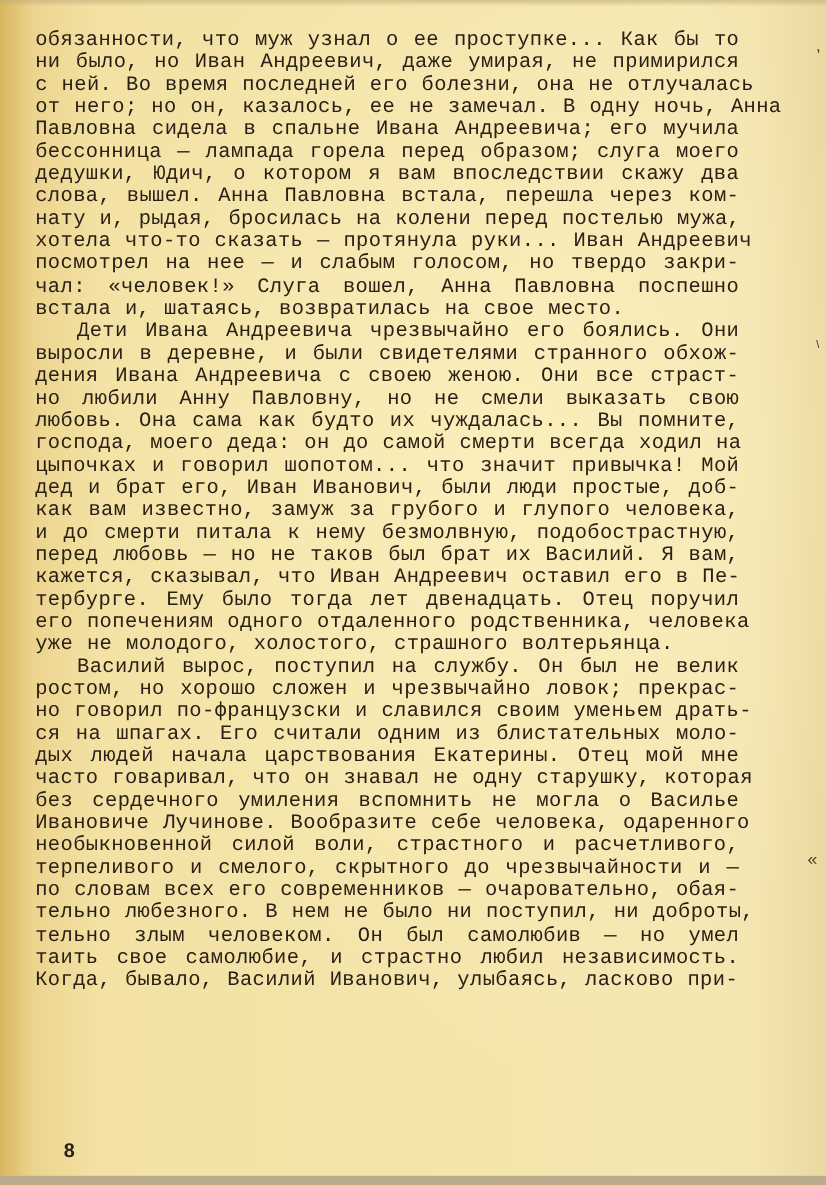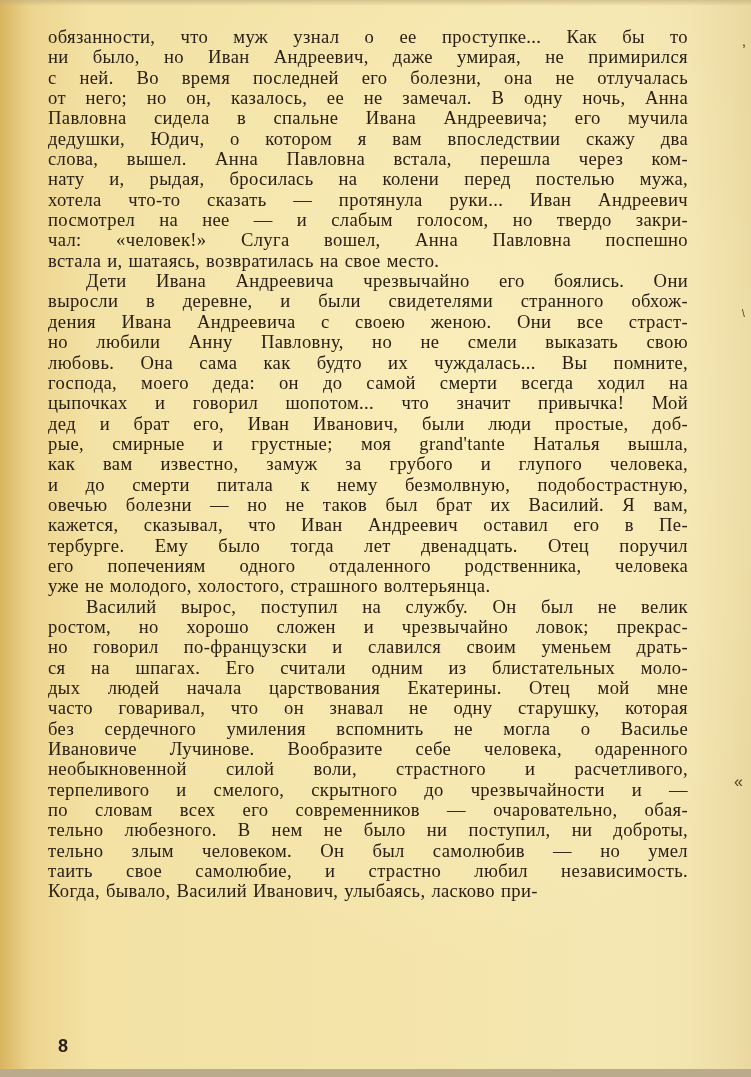--- a/index.html
+++ b/index.html
@@ -29,24 +29,24 @@
     }
     .page-bottom-strip {
       position: absolute;
       left: 0; right: 0;
       bottom: -8px;
       height: 8px;
       background: #b9ab8c;
     }
     .text-block {
       position: absolute;
-      left: 48px;
+      left: 32px;
       top: 27px;
       width: 640px;
-      font-family: Liberation Serif, serif;
+      font-family: Liberation Mono, monospace;
       font-size: 18.6px;
       line-height: 20.35px;
       color: #2a2016;
       letter-spacing: 0.35px;
       word-spacing: 1px;
     }
     .para {
       margin: 0;
       text-align: justify;
       text-align-last: justify;
@@ -88,41 +88,41 @@
 <div class="page">
   <div class="page-top-edge"></div>
 
   <div class="text-block" style="top: 27px;">
     <p class="para" id="para-0">
         <span class="line">обязанности, что муж  узнал о ее проступке...  Как бы то</span>
         <span class="line">ни было, но Иван Андреевич, даже умирая, не примирился</span>
         <span class="line">с ней. Во время последней его болезни, она не отлучалась</span>
         <span class="line">от него; но он, казалось, ее не замечал. В одну ночь, Анна</span>
         <span class="line">Павловна сидела в спальне Ивана Андреевича; его мучила</span>
+        <span class="line">бессонница — лампада горела перед образом;  слуга моего</span>
         <span class="line">дедушки, Юдич, о котором я вам впоследствии скажу два</span>
         <span class="line">слова, вышел. Анна Павловна встала, перешла через ком-</span>
         <span class="line">нату и, рыдая, бросилась на колени перед постелью мужа,</span>
         <span class="line">хотела что-то сказать — протянула руки... Иван Андреевич</span>
         <span class="line">посмотрел на нее — и слабым  голосом, но твердо  закри-</span>
         <span class="line">чал: «человек!» Слуга вошел,  Анна  Павловна  поспешно</span>
         <span class="line last">встала и, шатаясь, возвратилась на свое место.</span>
       </p>
     <p class="para" id="para-1">
         <span class="line indent">Дети Ивана Андреевича чрезвычайно его боялись. Они</span>
         <span class="line">выросли в деревне, и были свидетелями странного обхож-</span>
         <span class="line">дения Ивана Андреевича с своею женою. Они все страст-</span>
         <span class="line">но любили Анну Павловну, но не смели  выказать  свою</span>
         <span class="line">любовь. Она сама как будто их чуждалась... Вы помните,</span>
         <span class="line">господа, моего деда: он до самой смерти всегда ходил на</span>
         <span class="line">цыпочках и говорил шопотом... что значит привычка! Мой</span>
         <span class="line">дед и брат его, Иван Иванович, были люди простые, доб-</span>
-        <span class="line">рые, смирные и грустные; моя grand'tante Наталья вышла,</span>
         <span class="line">как вам известно, замуж за грубого и глупого  человека,</span>
         <span class="line">и до смерти питала к нему безмолвную, подобострастную,</span>
-        <span class="line">овечью болезни — но не таков был брат их Василий. Я вам,</span>
+        <span class="line">перед любовь — но не таков был брат их Василий. Я вам,</span>
         <span class="line">кажется, сказывал, что Иван Андреевич оставил его в Пе-</span>
         <span class="line">тербурге. Ему было тогда лет двенадцать.  Отец поручил</span>
         <span class="line">его попечениям одного отдаленного родственника, человека</span>
         <span class="line last">уже не молодого, холостого, страшного волтерьянца.</span>
       </p>
     <p class="para" id="para-2">
         <span class="line indent">Василий вырос, поступил на службу.  Он был не велик</span>
         <span class="line">ростом, но хорошо сложен и чрезвычайно ловок; прекрас-</span>
         <span class="line">но говорил по-французски и славился своим уменьем драть-</span>
         <span class="line">ся на шпагах. Его считали одним из блистательных моло-</span>

